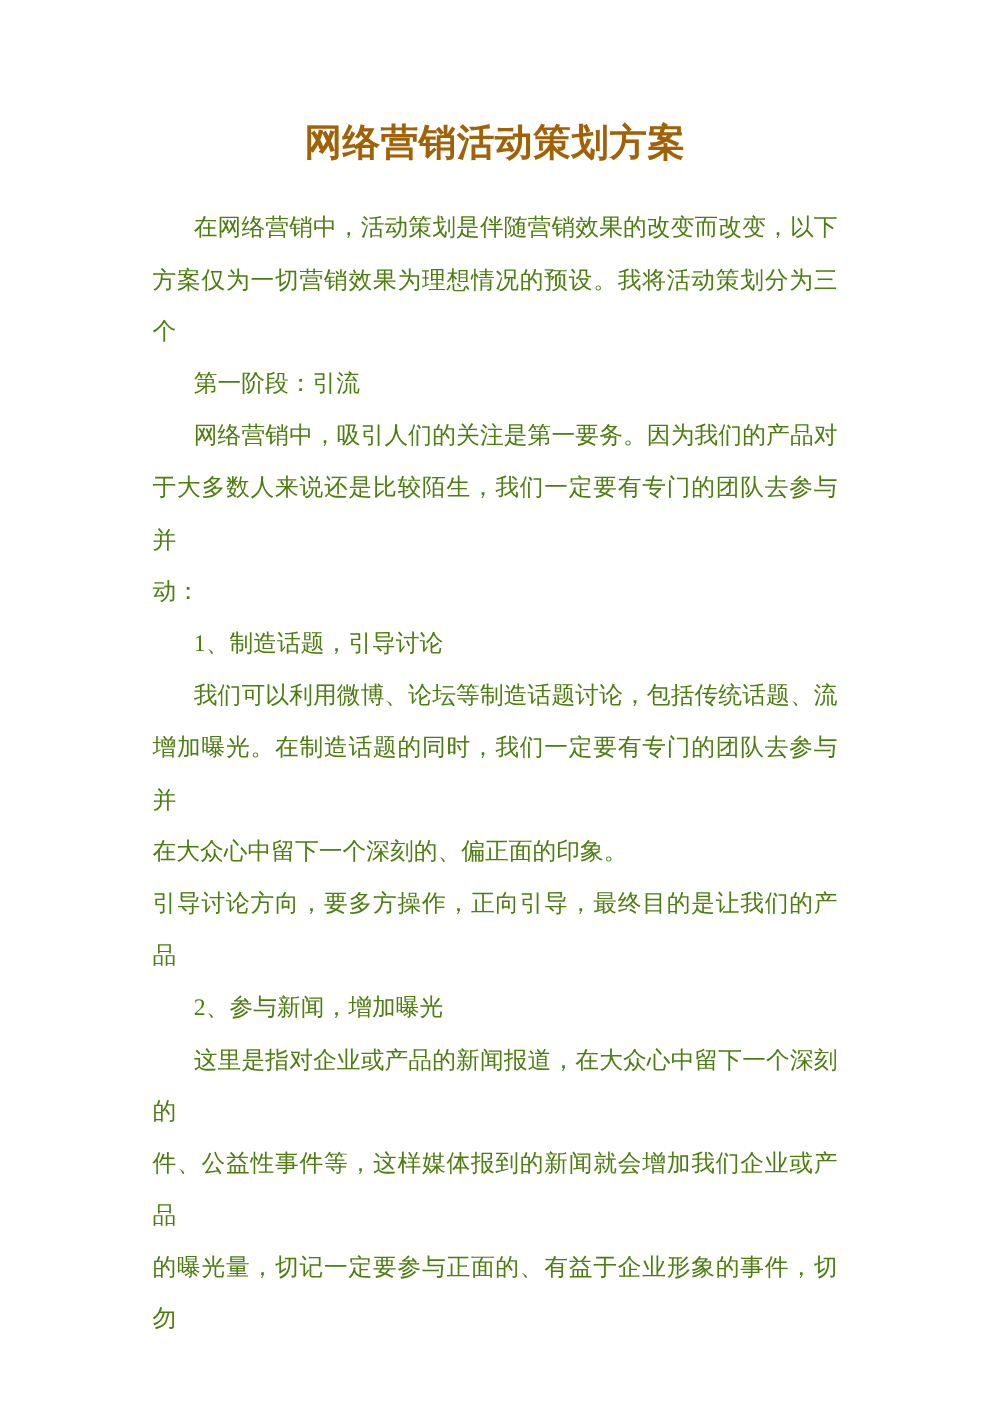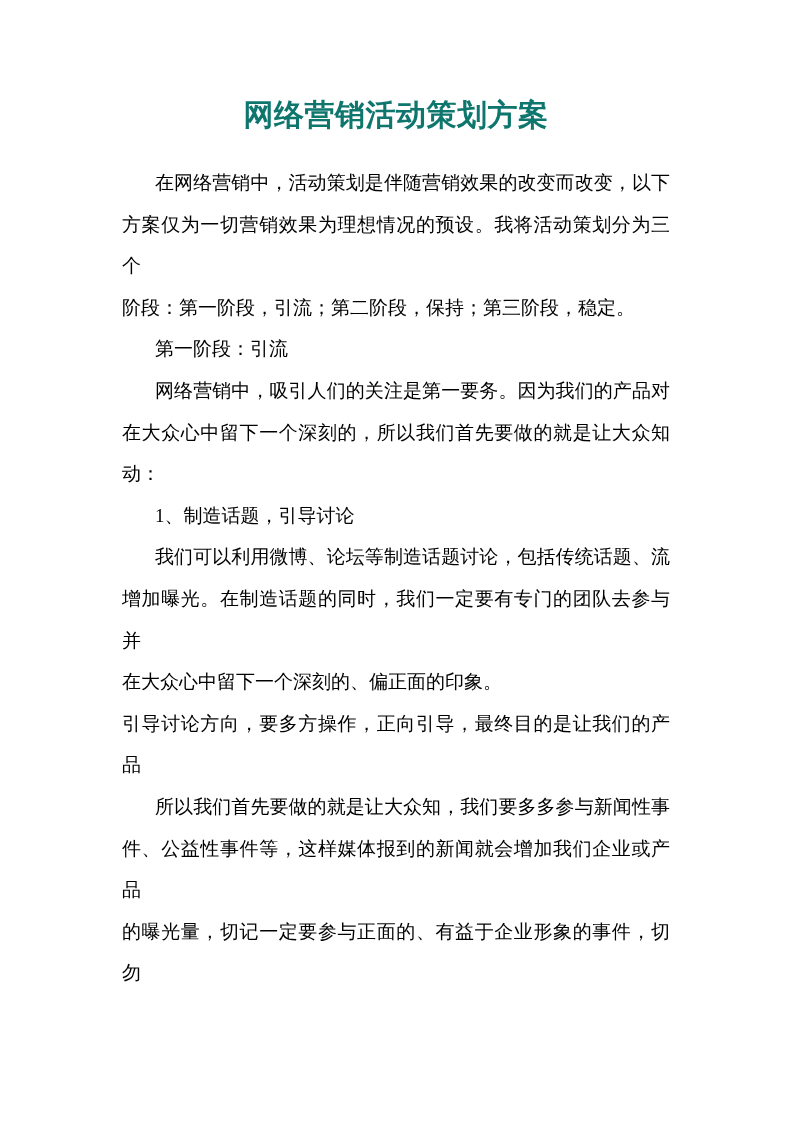--- a/index.html
+++ b/index.html
@@ -20,54 +20,54 @@
     background: #ffffff;
     padding: 93px 130px 0 122px;
     overflow: hidden;
   }
   .doc-title {
     margin: 0 0 25px 0;
     font-size: 30px;
     font-weight: bold;
     line-height: 44px;
     text-align: center;
-    color: #0f766e;
+    color: #a16207;
     letter-spacing: 0.5px;
   }
   .pline {
     font-size: 19px;
     line-height: 41.6px;
-    color: #000000;
+    color: #4d7c0f;
     text-align: justify;
     text-justify: inter-ideograph;
     white-space: nowrap;
   }
   .pline.full {
     white-space: normal;
     text-align-last: justify;
   }
   .pline.first {
     text-indent: 33px;
   }
 </style>
 </head>
 <body>
 
 <div class="page">
   <h1 class="doc-title">网络营销活动策划方案</h1>
   <div id="doc-body">
       <div class="pline first full">在网络营销中，活动策划是伴随营销效果的改变而改变，以下</div>
       <div class="pline full">方案仅为一切营销效果为理想情况的预设。我将活动策划分为三个</div>
-      <div class="pline">阶段：第一阶段，引流；第二阶段，保持；第三阶段，稳定。</div>
       <div class="pline first">第一阶段：引流</div>
       <div class="pline first full">网络营销中，吸引人们的关注是第一要务。因为我们的产品对</div>
-      <div class="pline full">在大众心中留下一个深刻的，所以我们首先要做的就是让大众知</div>
+      <div class="pline full">于大多数人来说还是比较陌生，我们一定要有专门的团队去参与并</div>
       <div class="pline">动：</div>
       <div class="pline first">1、制造话题，引导讨论</div>
       <div class="pline first full">我们可以利用微博、论坛等制造话题讨论，包括传统话题、流</div>
       <div class="pline full">增加曝光。在制造话题的同时，我们一定要有专门的团队去参与并</div>
       <div class="pline">在大众心中留下一个深刻的、偏正面的印象。</div>
       <div class="pline full">引导讨论方向，要多方操作，正向引导，最终目的是让我们的产品</div>
-      <div class="pline first full">所以我们首先要做的就是让大众知，我们要多多参与新闻性事</div>
+      <div class="pline first">2、参与新闻，增加曝光</div>
+      <div class="pline first full">这里是指对企业或产品的新闻报道，在大众心中留下一个深刻的</div>
       <div class="pline full">件、公益性事件等，这样媒体报到的新闻就会增加我们企业或产品</div>
       <div class="pline full">的曝光量，切记一定要参与正面的、有益于企业形象的事件，切勿</div>
     </div>
 </div>
 
 </body></html>

